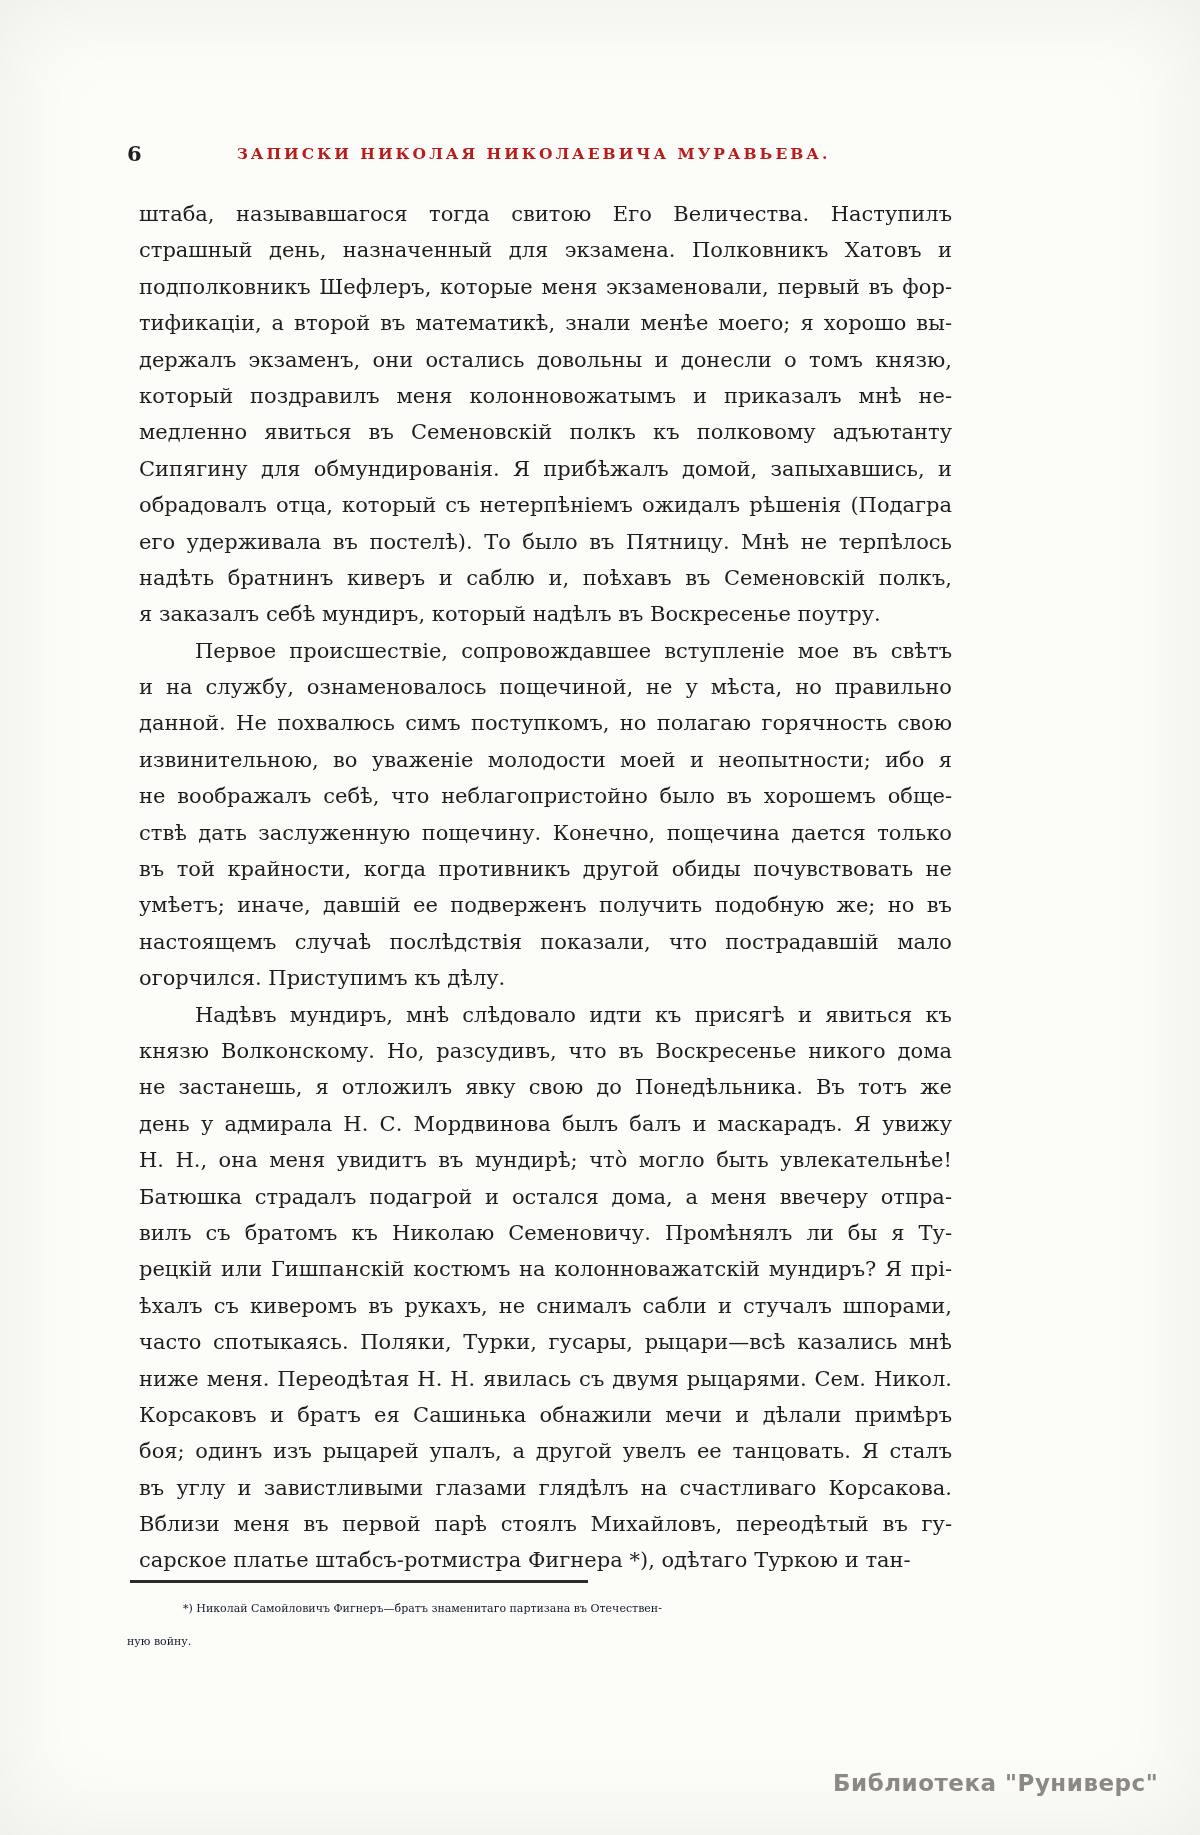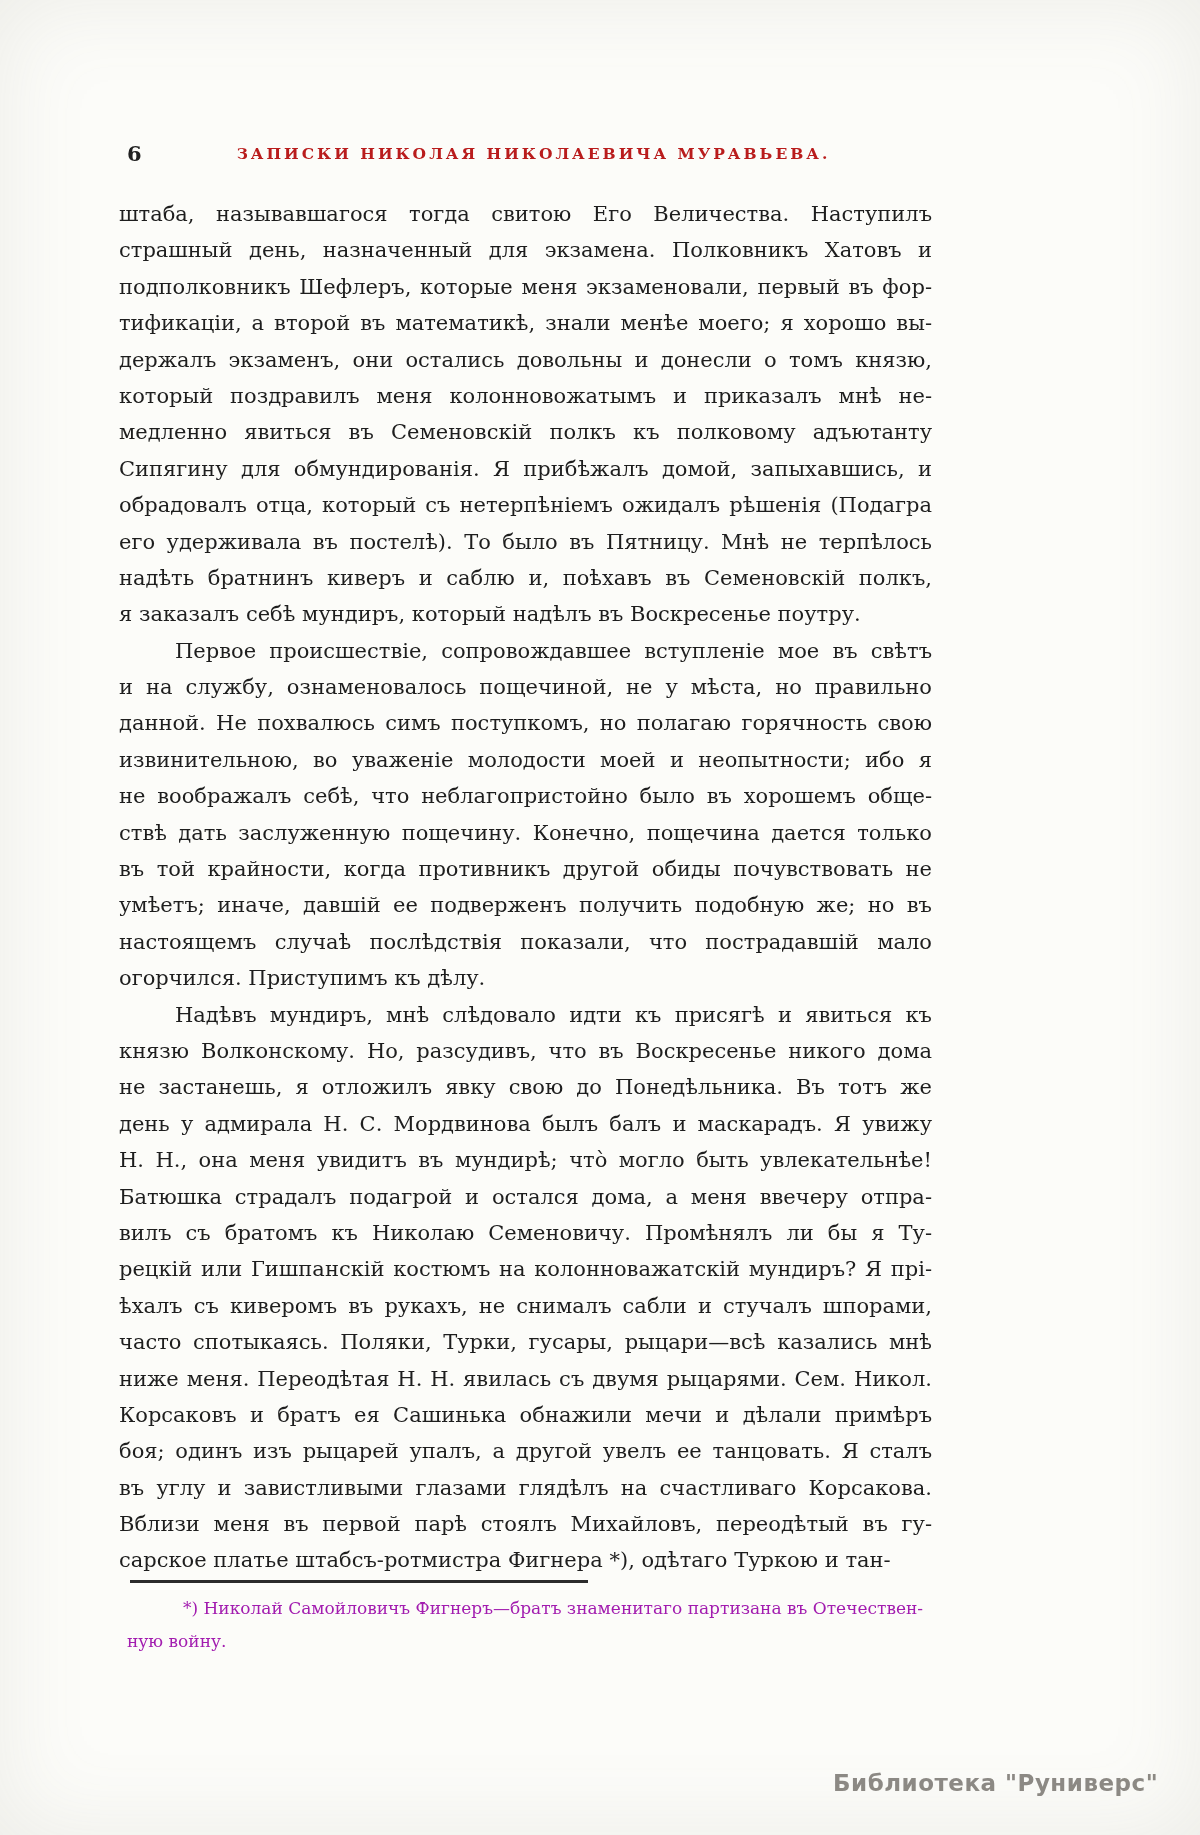--- a/index.html
+++ b/index.html
@@ -46,21 +46,21 @@
     right: 0;
     top: 3px;
     text-align: center;
     font-size: 15.5px;
     font-weight: bold;
     letter-spacing: 3px;
     color: #b91c1c;
   }
   .body-text {
     position: absolute;
-    left: 119px;
+    left: 139px;
     top: 196px;
     width: 813px;
     font-size: 21px;
     line-height: 36.4px;
     color: #1e1e1e;
   }
   .para { margin: 0; }
   .line {
     height: 36.4px;
     overflow: hidden;
@@ -82,23 +82,23 @@
     top: 1580px;
     width: 458px;
     height: 3px;
     background: #2b2b2b;
   }
   .footnote {
     position: absolute;
     left: 127px;
     top: 1592px;
     width: 830px;
-    font-size: 17px;
+    font-size: 11px;
     line-height: 33px;
-    color: #a21caf;
+    color: #0f172a;
   }
   .footnote .fn-line { height: 33px; overflow: hidden; }
   .footnote .fn-line.first { padding-left: 56px; }
   .watermark {
     position: absolute;
     left: 833px;
     top: 1770px;
     font-family: "DejaVu Sans", sans-serif;
     font-size: 23px;
     font-weight: bold;

